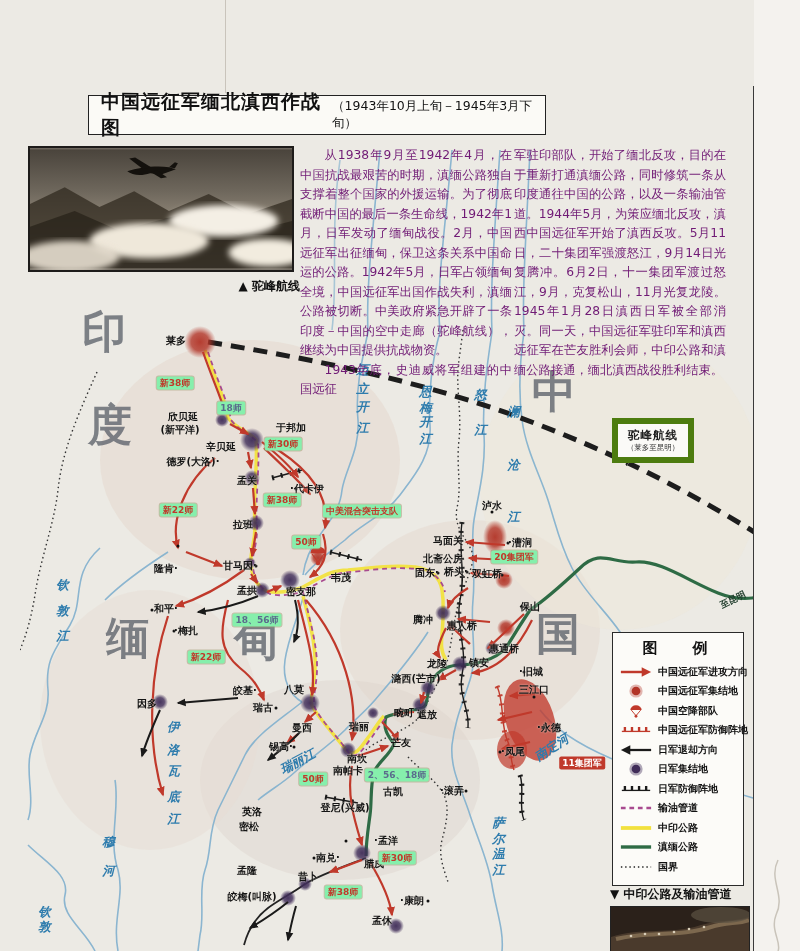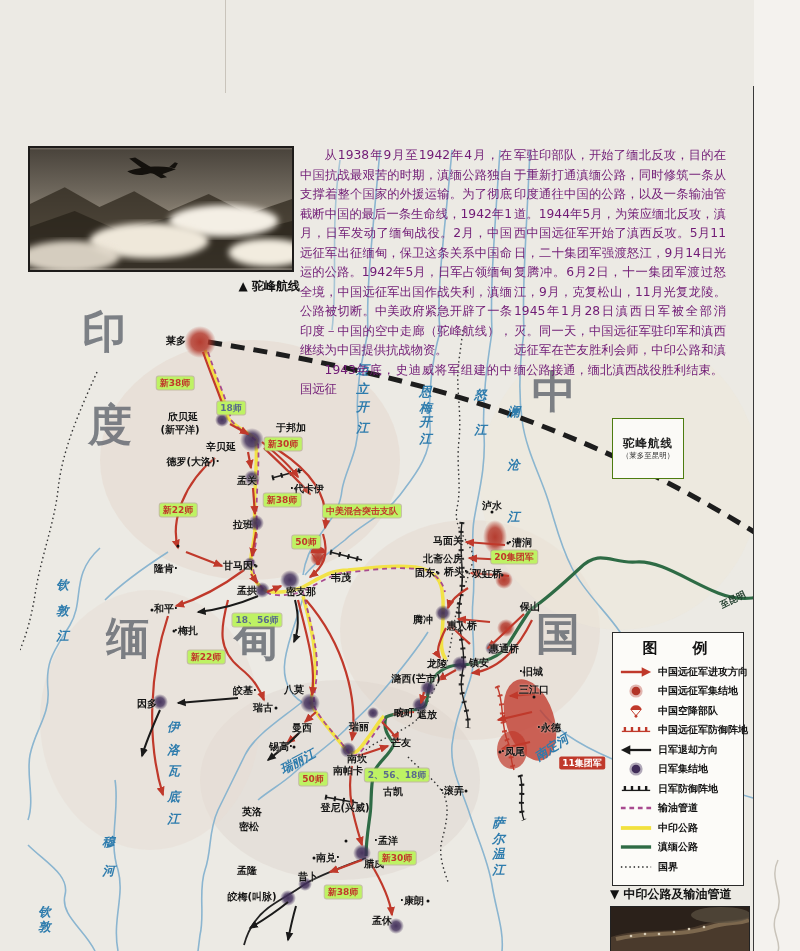--- a/index.html
+++ b/index.html
@@ -31,29 +31,29 @@
   .col p.cont{text-indent:0;}
   
   #map-labels{position:absolute;left:0;top:0;width:800px;height:951px;z-index:20;pointer-events:none;}
   .ml{position:absolute;transform:translate(-50%,-50%);white-space:nowrap;}
   .ml.vert{writing-mode:vertical-rl;transform:translate(-50%,0);}
   .country{font-family:"DejaVu Serif","Liberation Serif",serif;font-size:44px;font-weight:bold;
            color:rgba(92,97,106,.78);}
   .river{font-family:"DejaVu Serif","Liberation Serif",serif;font-style:italic;font-size:12.5px;
          color:#2e7cad;font-weight:bold;}
   .place{font-size:10px;font-weight:bold;color:#141414;text-shadow:0 0 2px rgba(236,232,224,.9);}
-  .tag{font-size:9px;font-weight:bold;background:#bef264;border-radius:2px;padding:0 3px;
+  .tag{font-size:9px;font-weight:bold;background:#86efac;border-radius:2px;padding:0 3px;
        box-shadow:0 0 0 1px rgba(160,150,110,.5);}
   .tag-cn{color:#c0392b;}
   .tag-jp{color:#5a6b8c;}
   .tag-army{color:#fff;background:#c0392b;box-shadow:none;}
   .roadlab{font-size:9px;font-weight:bold;color:#1e3b2a;}
   
-  .hump-box{position:absolute;left:612px;top:418px;width:66px;background:#fbfaf7;border:1px solid #4d7c0f;
-            z-index:25;text-align:center;padding:17px 2px;}
+  .hump-box{position:absolute;left:612px;top:418px;width:66px;background:#fbfaf7;border:6px solid #4d7c0f;
+            z-index:25;text-align:center;padding:4px 2px;}
   .hump-box .l1{display:block;font-size:11.5px;font-weight:bold;color:#222;letter-spacing:1px;}
   .hump-box .l2{display:block;font-size:7.5px;color:#333;}
   
   .legend{position:absolute;left:612px;top:632px;width:132px;background:#fcfbf8;border:1.5px solid #2a2a2a;
           z-index:26;padding:6px 0 8px 0;box-sizing:border-box;}
   .legend-title{text-align:center;font-size:15px;font-weight:bold;color:#111;letter-spacing:10px;
                 padding-left:4px;margin-bottom:4px;}
   .legend-row{display:flex;align-items:center;height:19.5px;padding:0 6px;}
   .legend-row svg{width:34px;height:16px;flex:0 0 34px;margin-right:5px;}
   .legend-label{font-size:10px;font-weight:bold;color:#111;white-space:nowrap;}
@@ -371,20 +371,24 @@
     </div>
 
   <div class="edge-red"></div>
   <div class="fold-line"></div>
   <div class="right-margin"></div>
   <div class="page-rule"></div>
   <svg class="margin-sketch" viewBox="0 0 42 96">
     <path d="M20,5 C10,25 28,40 18,60 C12,75 24,88 20,96" stroke="#c9c4ba" stroke-width="1.5" fill="none"></path>
   </svg>
 
+  <div class="title-box">
+    <span class="title-main">中国远征军缅北滇西作战图</span>
+    <span class="title-sub">（1943年10月上旬－1945年3月下旬）</span>
+  </div>
 
   <div class="photo">
     <svg viewBox="0 0 264 120">
       <defs>
         <linearGradient id="sky" x1="0" y1="0" x2="0" y2="1">
           <stop offset="0%" stop-color="#4a443c"></stop>
             <stop offset="35%" stop-color="#6e675c"></stop>
           <stop offset="65%" stop-color="#978d7e"></stop>
             <stop offset="100%" stop-color="#d6cec0"></stop>
         </linearGradient>

